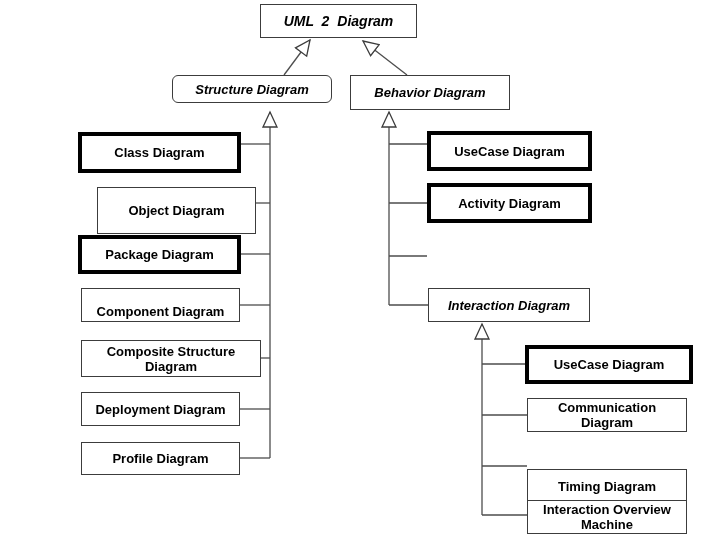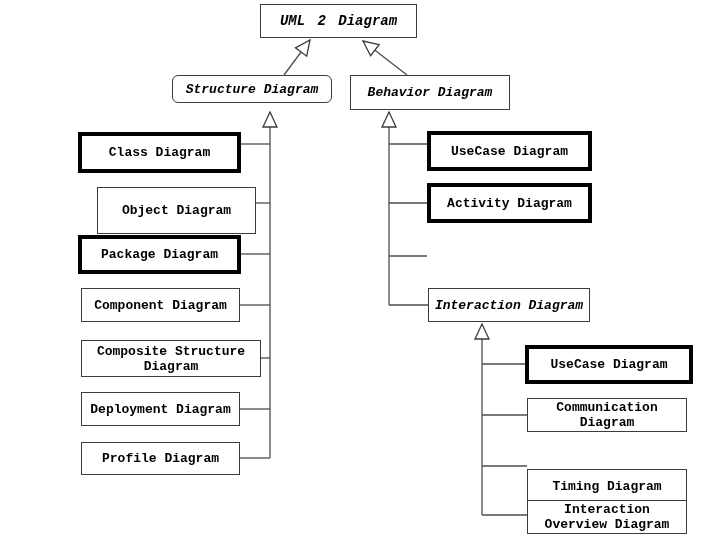--- a/index.html
+++ b/index.html
@@ -5,21 +5,21 @@
   html, body {
     margin: 0;
     padding: 0;
     background: #ffffff;
   }
   #canvas {
     position: relative;
     width: 720px;
     height: 544px;
     background: #ffffff;
-    font-family: Liberation Mono, monospace;
+    font-family: Liberation Sans, sans-serif;
     overflow: hidden;
   }
   #edges {
     position: absolute;
     left: 0;
     top: 0;
     width: 720px;
     height: 544px;
   }
   .node {
@@ -48,21 +48,21 @@
     word-spacing: 4px;
   }
   
   .n-uml2        { left: 260px; top:   4px; width: 157px; height: 34px; }
   .n-structure   { left: 172px; top:  75px; width: 160px; height: 28px; border-radius: 6px; }
   .n-behavior    { left: 350px; top:  75px; width: 160px; height: 35px; }
 
   .n-class       { left:  78px; top: 132px; width: 163px; height: 41px; }
   .n-object      { left:  97px; top: 187px; width: 159px; height: 47px; }
   .n-package     { left:  78px; top: 235px; width: 163px; height: 39px; }
-  .n-component   { left:  81px; top: 288px; width: 159px; height: 34px; }
+  .n-component   { left:  81px; top: 288px; width: 159px; height: 34px; align-items: flex-end; }
   .n-composite   { left:  81px; top: 340px; width: 180px; height: 37px; }
   .n-deployment  { left:  81px; top: 392px; width: 159px; height: 34px; }
   .n-profile     { left:  81px; top: 442px; width: 159px; height: 33px; }
 
   .n-usecase     { left: 427px; top: 131px; width: 165px; height: 40px; }
   .n-activity    { left: 427px; top: 183px; width: 165px; height: 40px; }
   .n-statemachine{ left: 427px; top: 234px; width: 165px; height: 43px; }
   .n-interaction { left: 428px; top: 288px; width: 162px; height: 34px; }
 
   .n-sequence    { left: 525px; top: 345px; width: 168px; height: 39px; }
@@ -155,16 +155,16 @@
   <div class="node emph n-sequence">
     <span>UseCase Diagram</span>
   </div>
   <div class="node n-communication">
     <span>Communication Diagram</span>
   </div>
   <div class="node n-timing">
     <span>Timing Diagram</span>
   </div>
   <div class="node n-interactionoverview">
-    <span>Interaction Overview Diagram</span>
+    <span>Interaction Overview Machine</span>
   </div>
 
 </div>
 
 </body></html>

